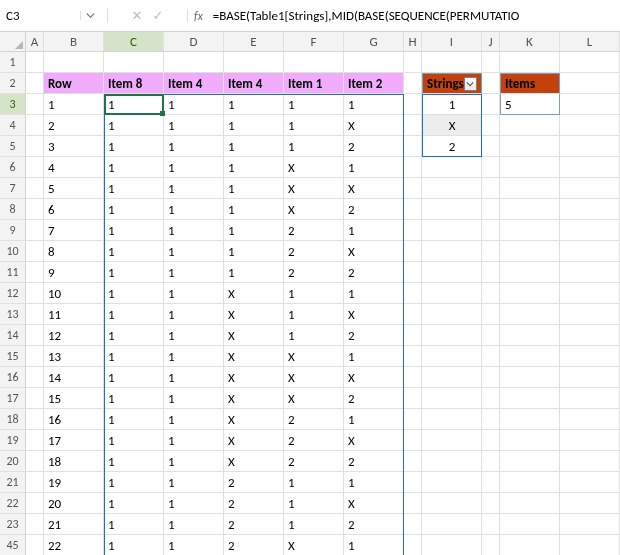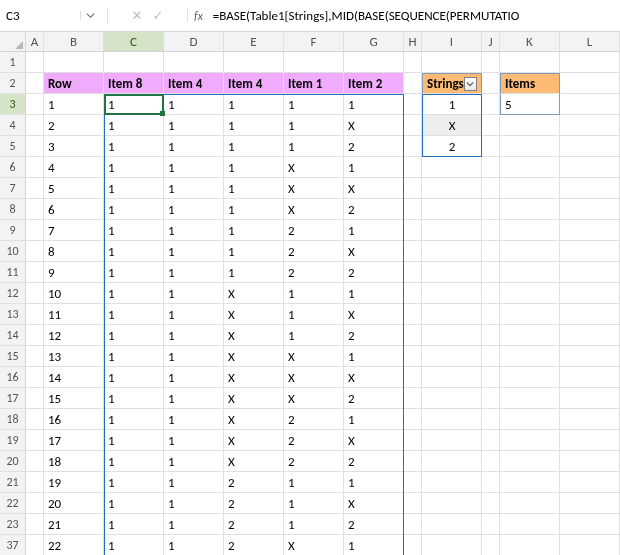--- a/index.html
+++ b/index.html
@@ -44,21 +44,21 @@
   .col-F { width: 60px; }
   .col-G { width: 60px; }
   .col-H { width: 18px; }
   .col-I { width: 60px; }
   .col-J { width: 18px; }
   .col-K { width: 60px; }
   .col-L { width: 60px; }
 
   
   .thead-orange { background: #f0abfc; font-weight: bold; }
-  .thead-blue { background: #fdba74; font-weight: bold; border-top: 1px solid #7F9DB9 !important; }
+  .thead-blue { background: #c2410c; font-weight: bold; border-top: 1px solid #7F9DB9 !important; }
   .tbl-blue-band { background: #EDEDED; }
   .tbl-bd-l { border-left: 1px solid #7F9DB9 !important; }
   .tbl-bd-r { border-right: 1px solid #7F9DB9 !important; }
   .tbl-bd-b { border-bottom: 1px solid #7F9DB9 !important; }
 
   
   .filter { width:14px; height:14px; margin-left:auto; border:1px solid #808080; background:linear-gradient(#fff,#e8e8e8); display:flex; align-items:center; justify-content:center; }
   .filter svg { width:8px; height:8px; }
 
   
@@ -131,21 +131,21 @@
           <div class="rh">14</div>
           <div class="rh">15</div>
           <div class="rh">16</div>
           <div class="rh">17</div>
           <div class="rh">18</div>
           <div class="rh">19</div>
           <div class="rh">20</div>
           <div class="rh">21</div>
           <div class="rh">22</div>
           <div class="rh">23</div>
-          <div class="rh">37</div>
+          <div class="rh">45</div>
           <div class="rh">25</div>
         </div>
       <div class="cells" id="cells">
 
       <div class="row">
             <div class="cell col-A left-al"></div>
             <div class="cell col-B left-al"></div>
             <div class="cell col-C left-al"></div>
             <div class="cell col-D left-al"></div>
             <div class="cell col-E left-al"></div>

